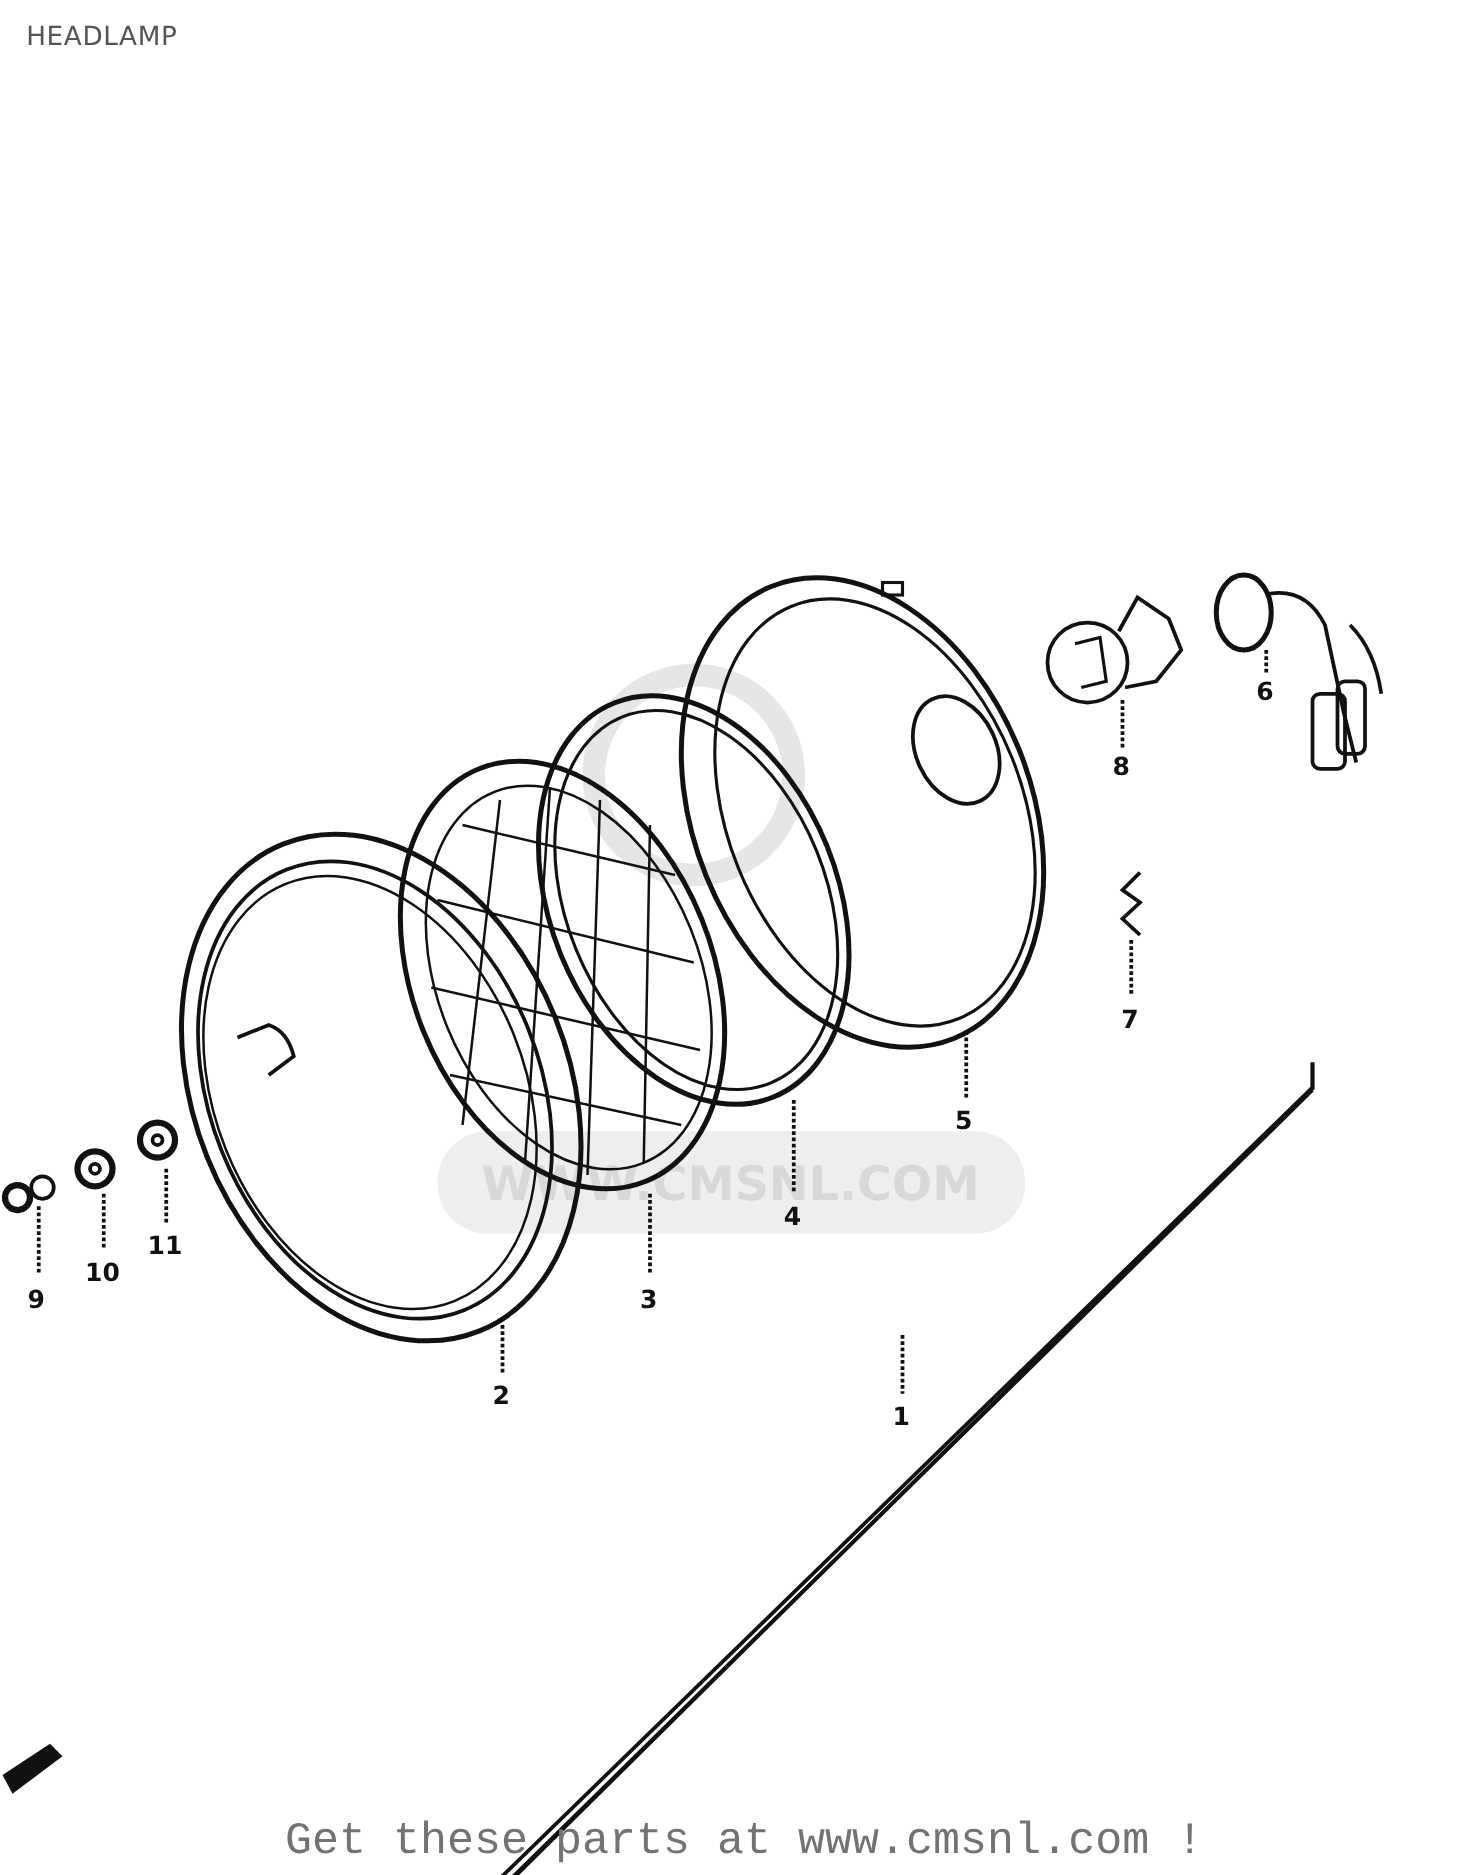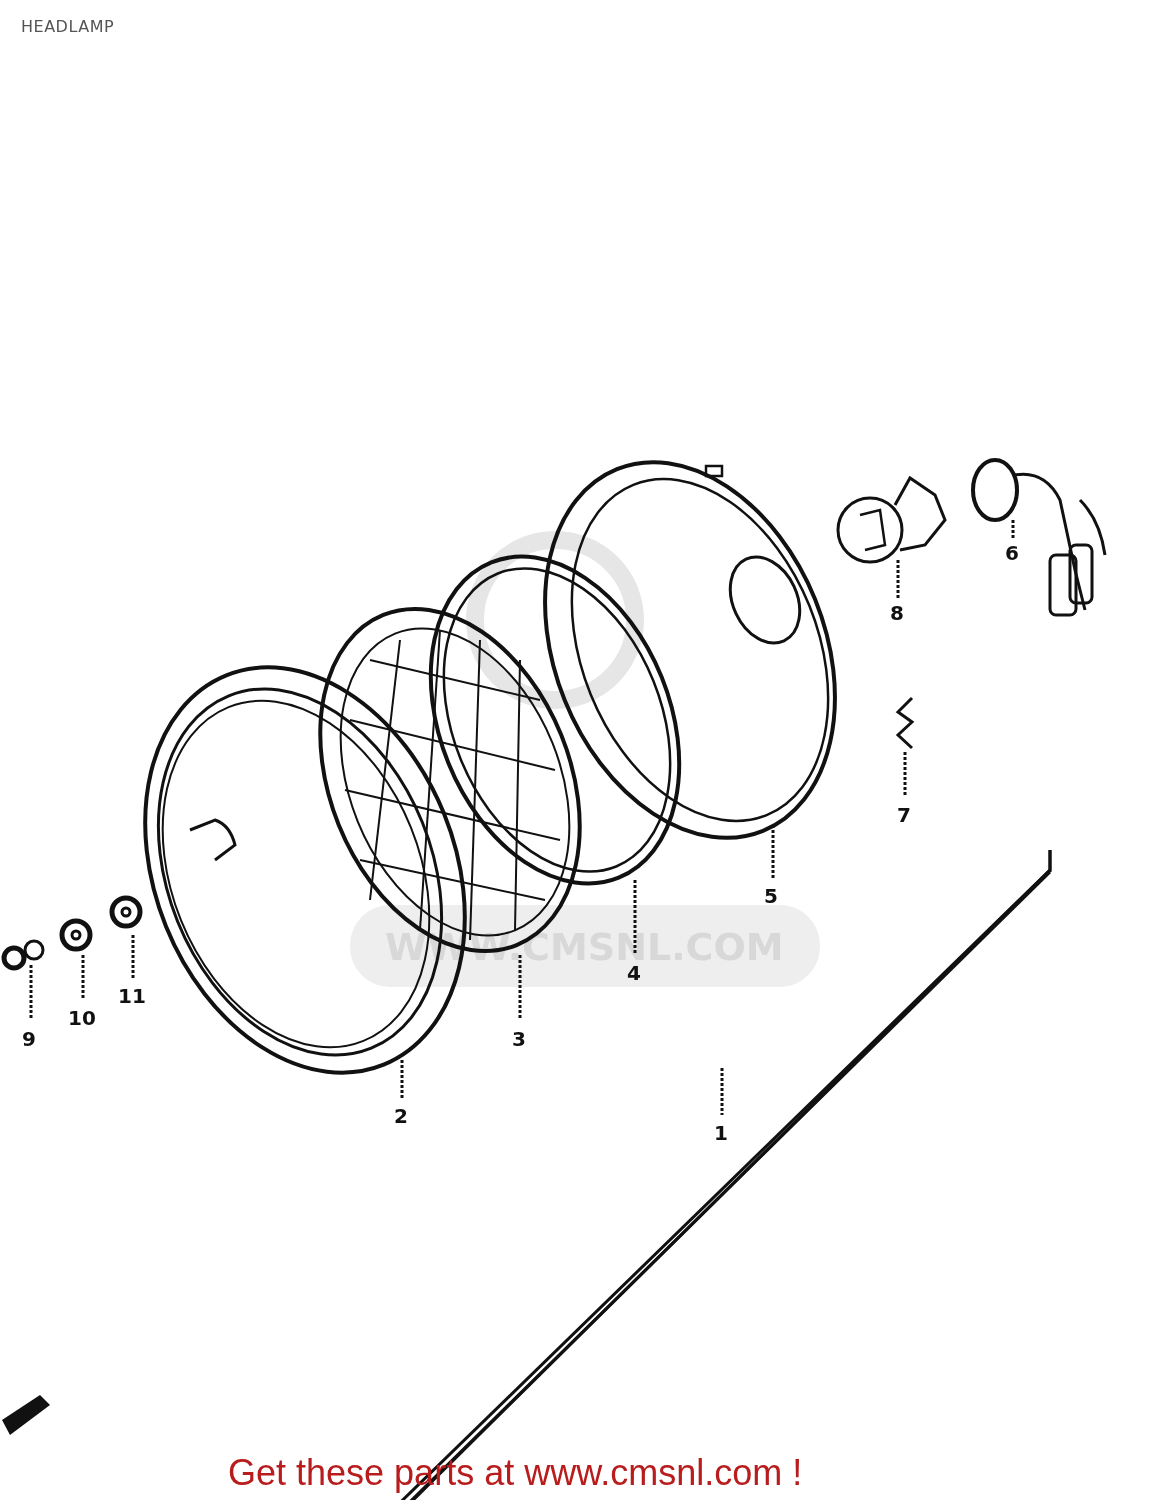--- a/index.html
+++ b/index.html
@@ -1,18 +1,18 @@
 <!DOCTYPE html>
 <html><head>
 <meta charset="utf-8">
 <style>
   html, body { margin:0; padding:0; background:#ffffff; }
   body { width:1170px; height:1500px; position:relative; overflow:hidden; font-family:"DejaVu Sans", sans-serif; }
-  .title { position:absolute; left:21px; top:17px; font-size:16px; color:#555555; letter-spacing:0.5px; font-family:"DejaVu Sans", sans-serif; }
-  .footer { position:absolute; left:228px; top:1452px; font-size:36px; color:#b91c1c; font-family:Liberation Sans, sans-serif; white-space:nowrap; }
+  .title { position:absolute; left:21px; top:17px; font-size:21px; color:#555555; letter-spacing:0.5px; font-family:"DejaVu Sans", sans-serif; }
+  .footer { position:absolute; left:228px; top:1452px; font-size:36px; color:#737373; font-family:Liberation Mono, monospace; white-space:nowrap; }
   svg.diagram { position:absolute; left:0; top:0; }
   .lbl { font-family:"DejaVu Sans", sans-serif; font-weight:bold; font-size:20px; fill:#111; }
   .wm { font-family:"DejaVu Sans", sans-serif; font-weight:bold; font-size:38px; fill:#d8d8d8; }
 </style>
 </head>
 <body>
 
 <div class="title">HEADLAMP</div>
 
 <svg class="diagram" width="1170" height="1500" viewBox="0 0 1170 1500">

